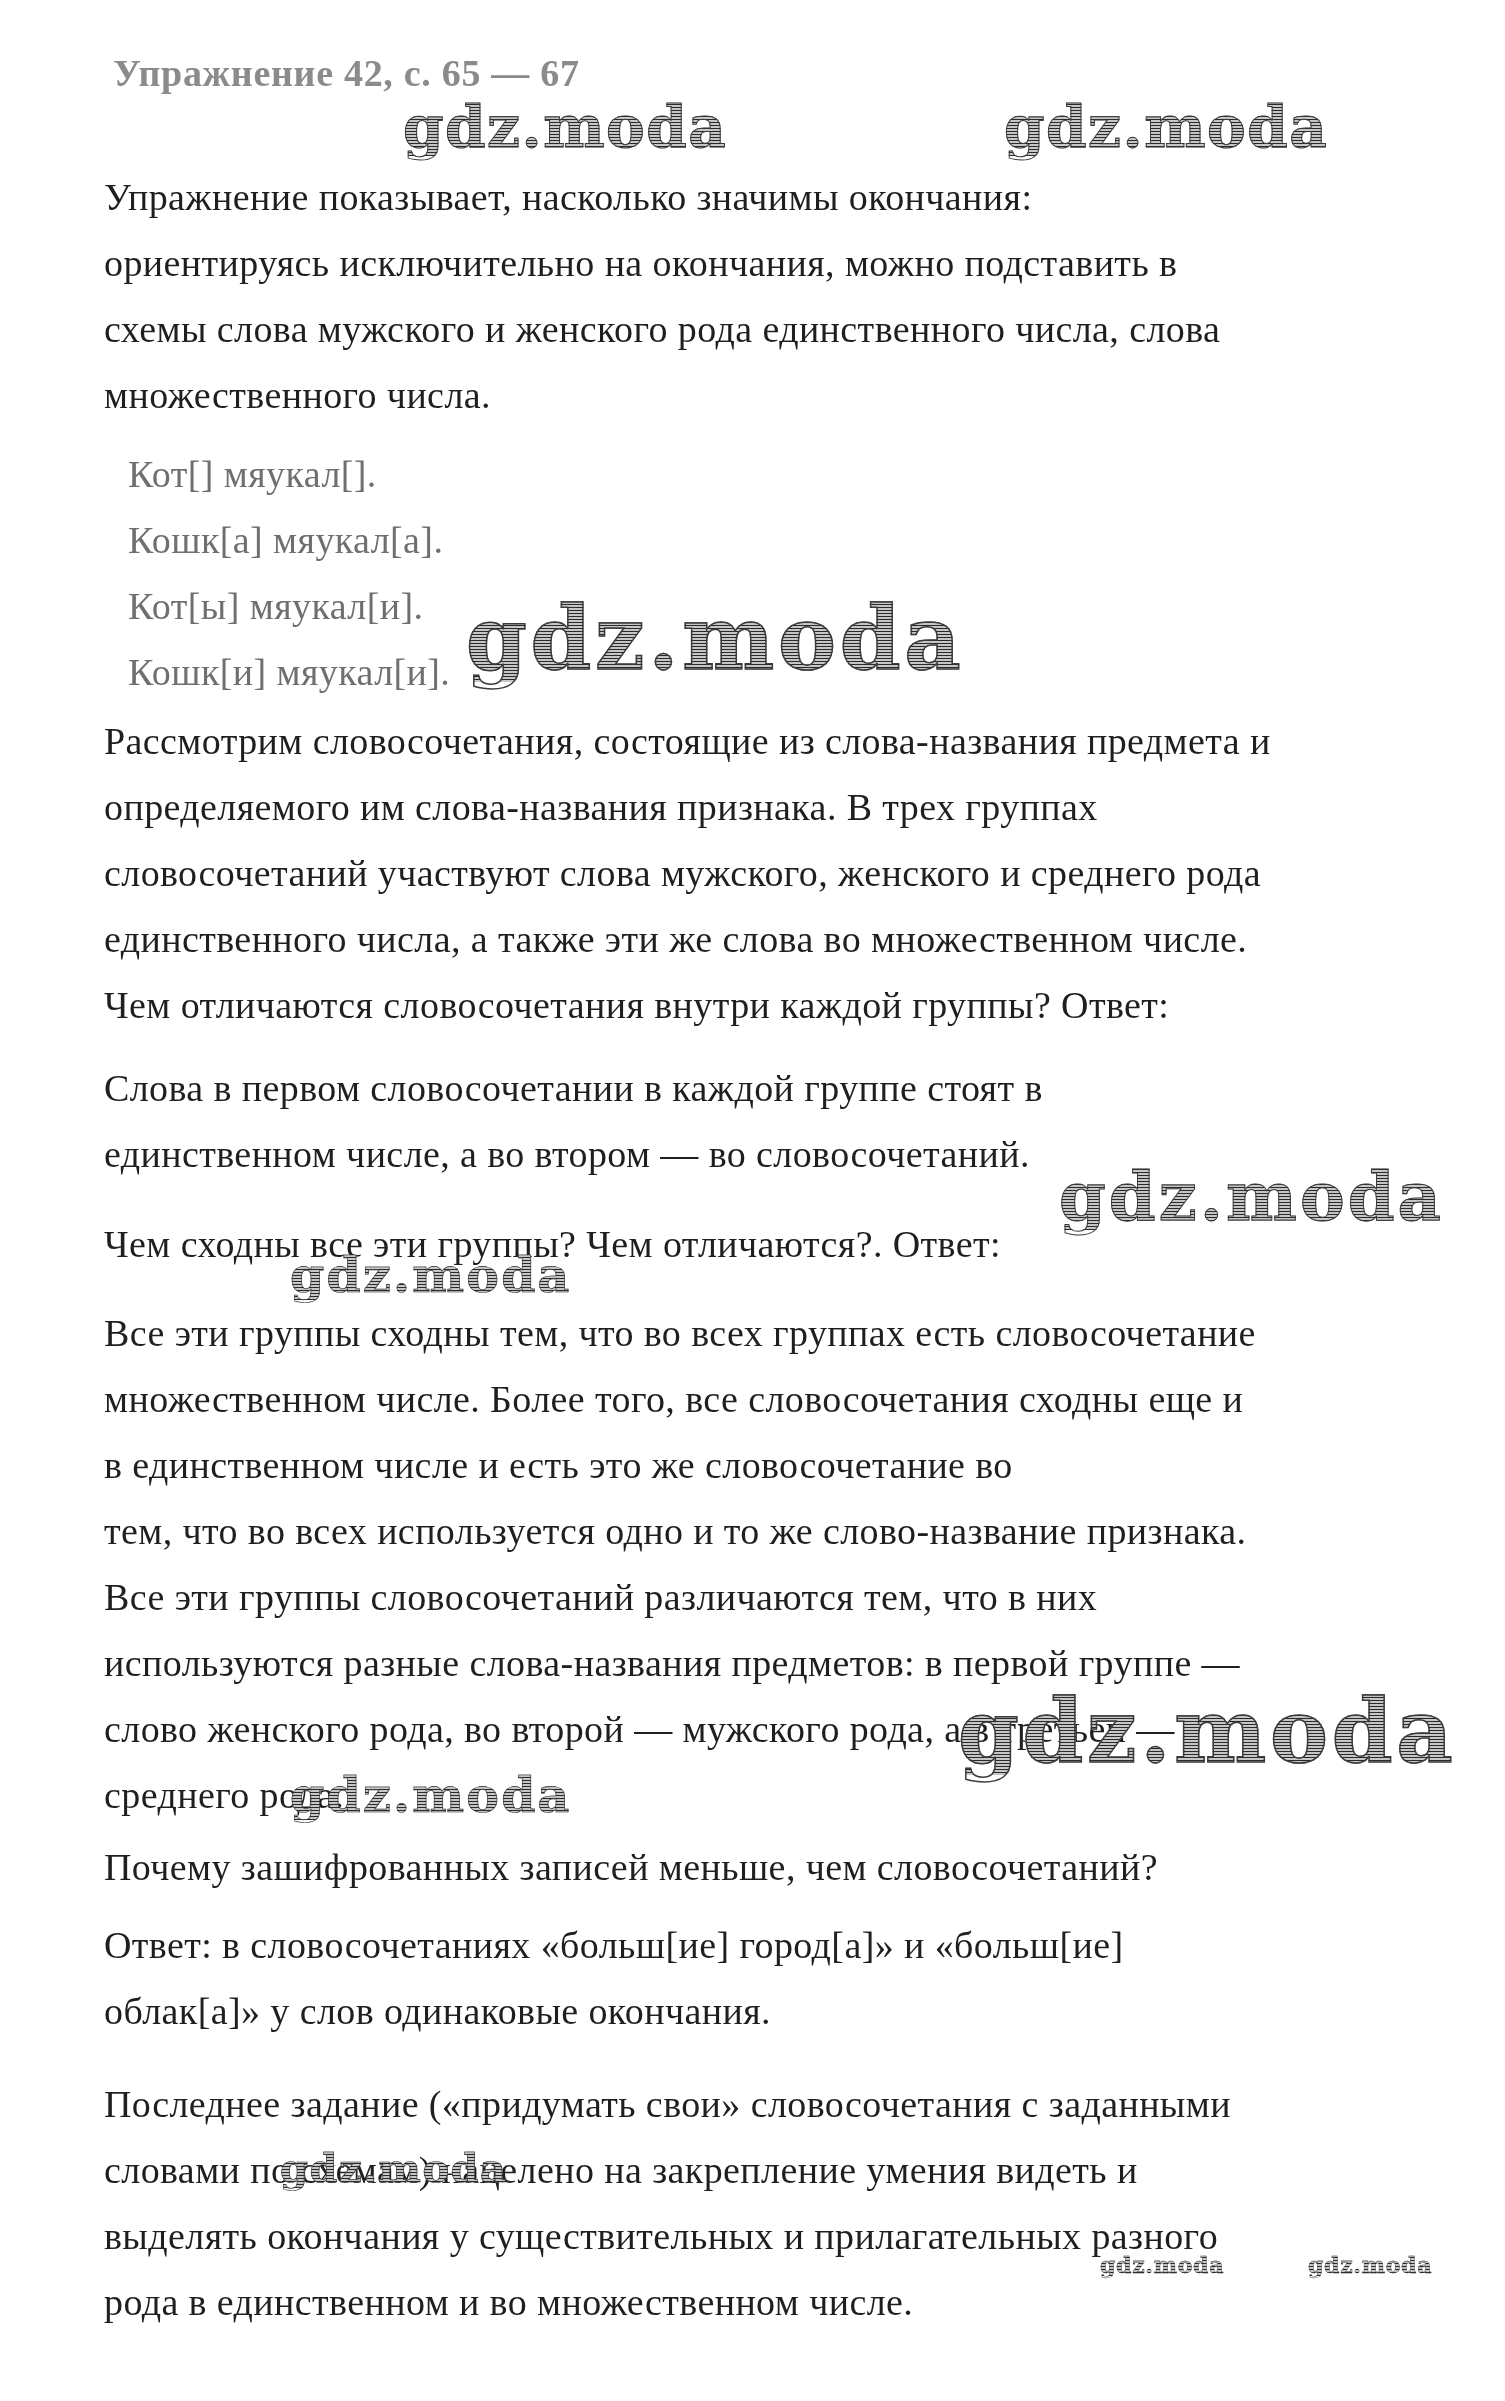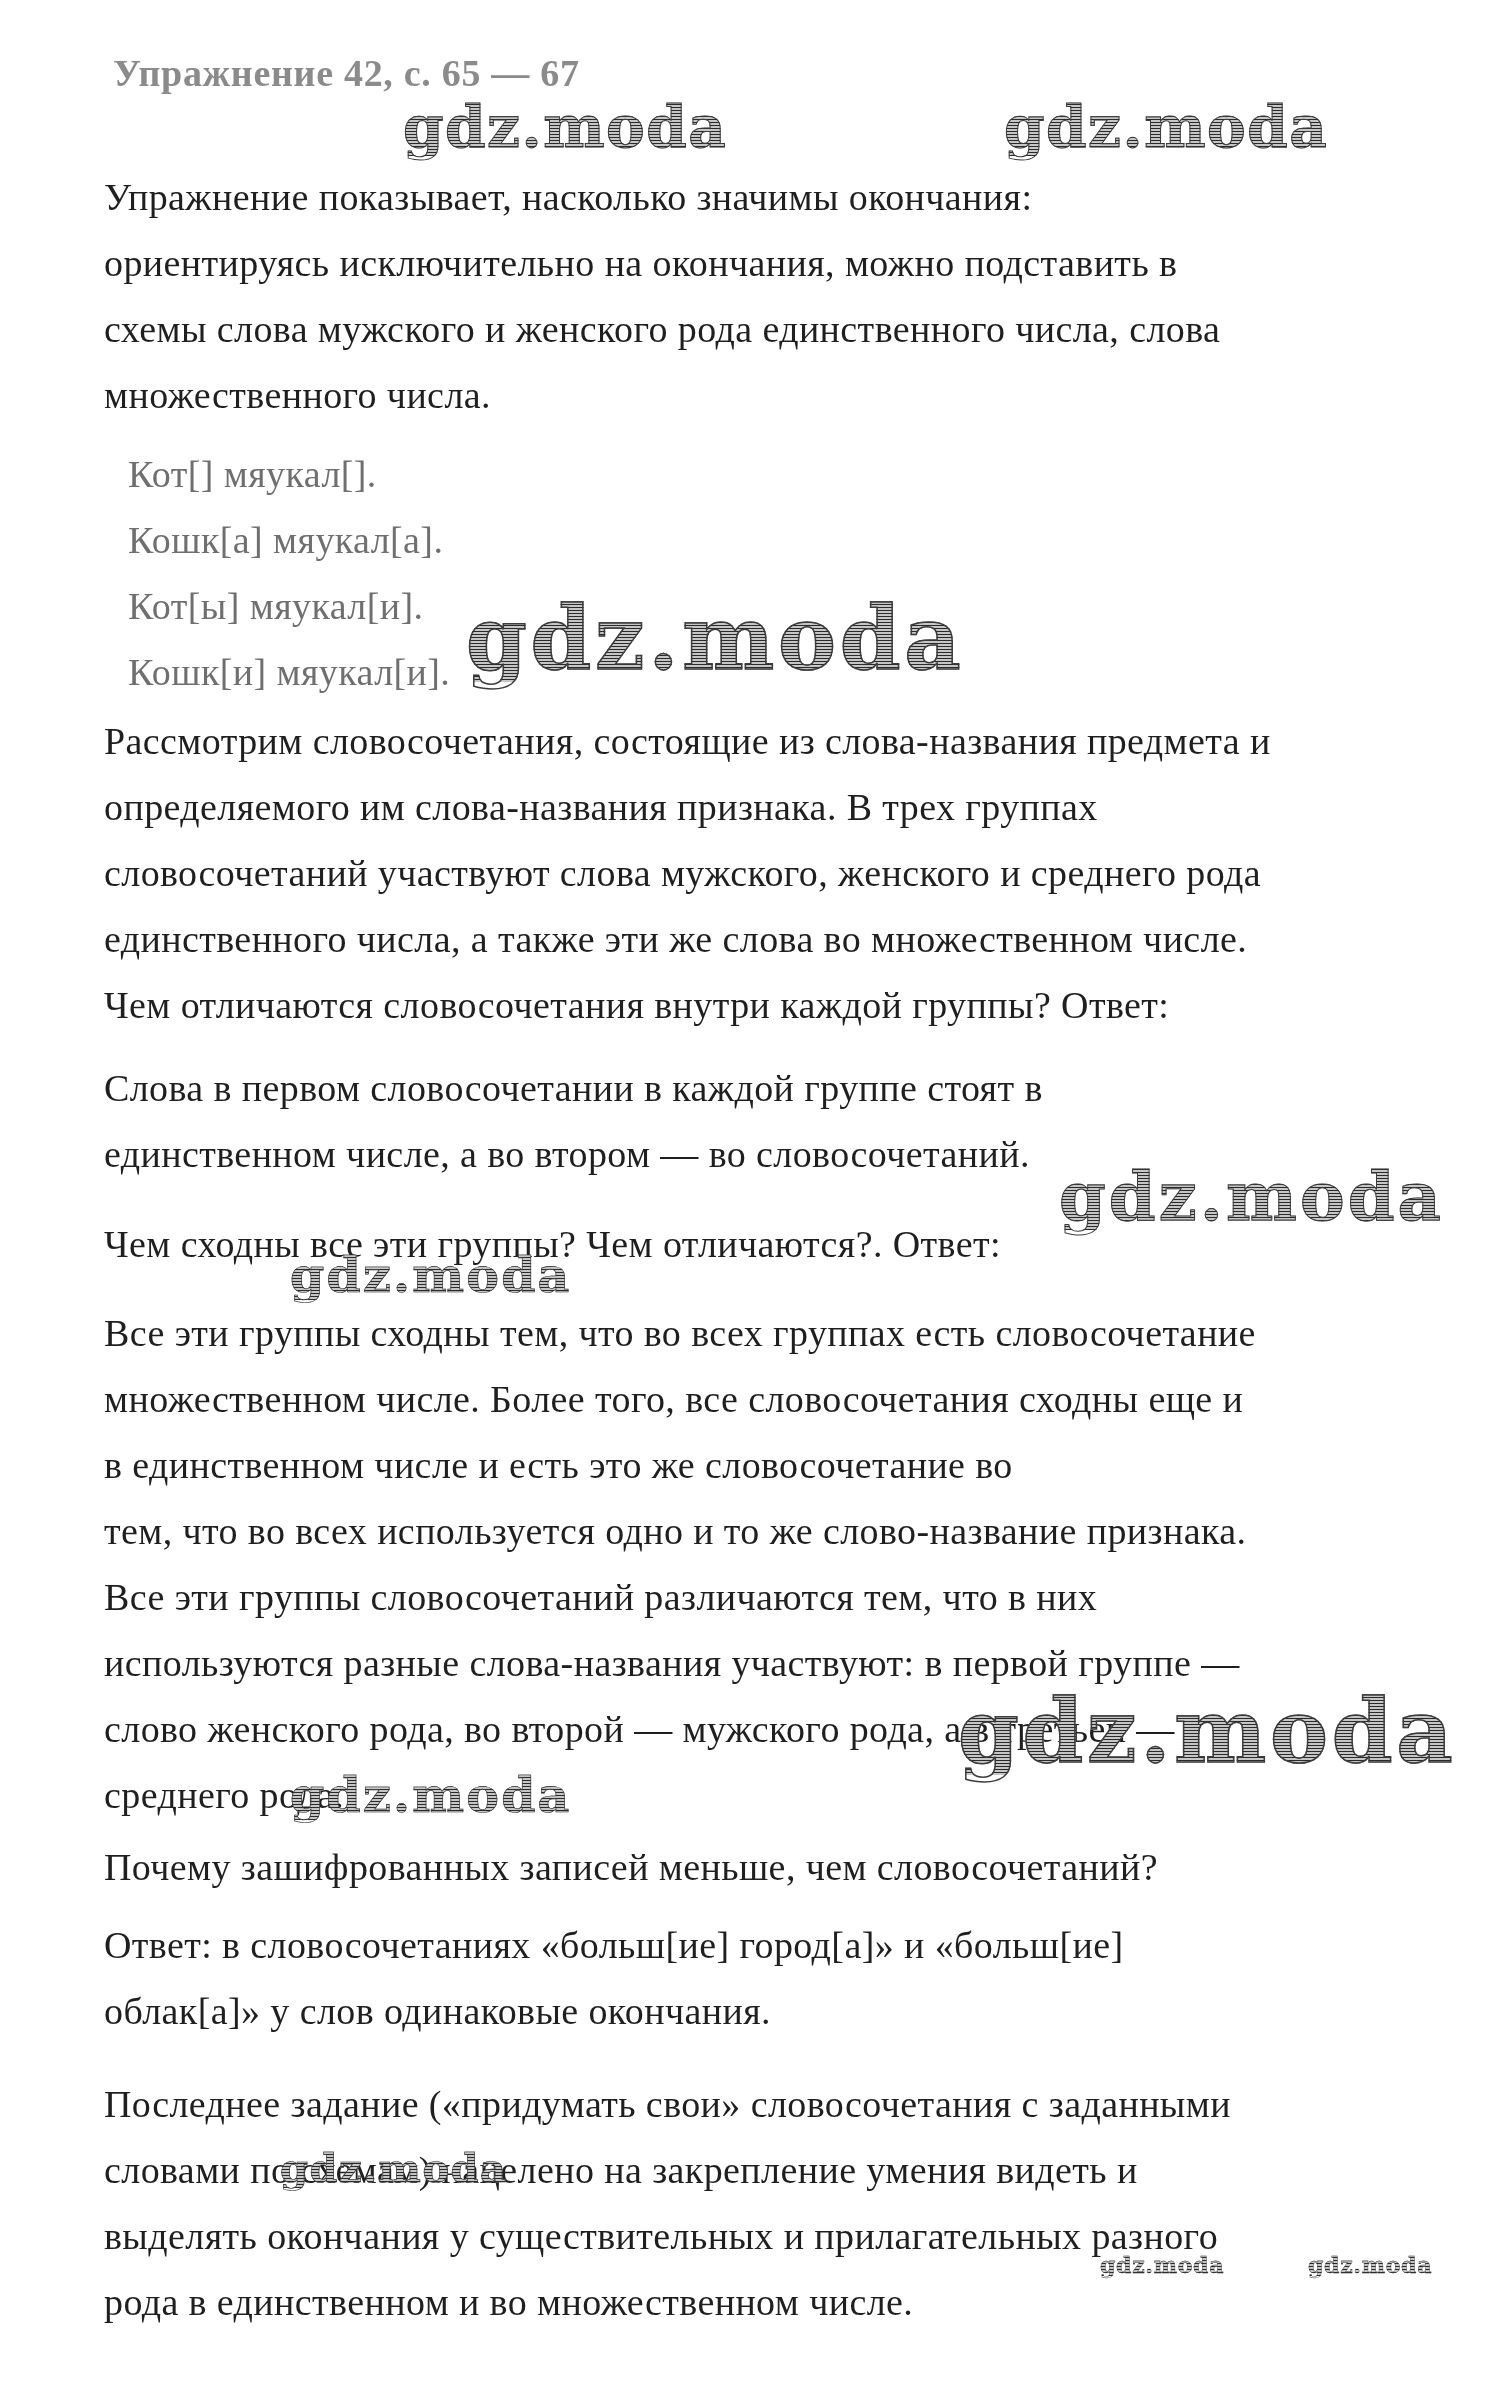--- a/index.html
+++ b/index.html
@@ -105,21 +105,21 @@
     <p class="para" style="margin-top:24px">
       <span class="line">Чем сходны все эти группы? Чем отличаются?. Ответ:</span>
     </p>
 
     <p class="para" style="margin-top:23px">
       <span class="line">Все эти группы сходны тем, что во всех группах есть словосочетание</span>
       <span class="line">множественном числе. Более того, все словосочетания сходны еще и</span>
       <span class="line">в единственном числе и есть это же словосочетание во</span>
       <span class="line">тем, что во всех используется одно и то же слово-название признака.</span>
       <span class="line">Все эти группы словосочетаний различаются тем, что в них</span>
-      <span class="line">используются разные слова-названия участвуют: в первой группе —</span>
+      <span class="line">используются разные слова-названия предметов: в первой группе —</span>
       <span class="line">слово женского рода, во второй — мужского рода, а в третьей —</span>
       <span class="line">среднего рода.</span>
     </p>
 
     <p class="para" style="margin-top:6px">
       <span class="line">Почему зашифрованных записей меньше, чем словосочетаний?</span>
     </p>
 
     <p class="para" style="margin-top:12px">
       <span class="line">Ответ: в словосочетаниях «больш[ие] город[а]» и «больш[ие]</span>

